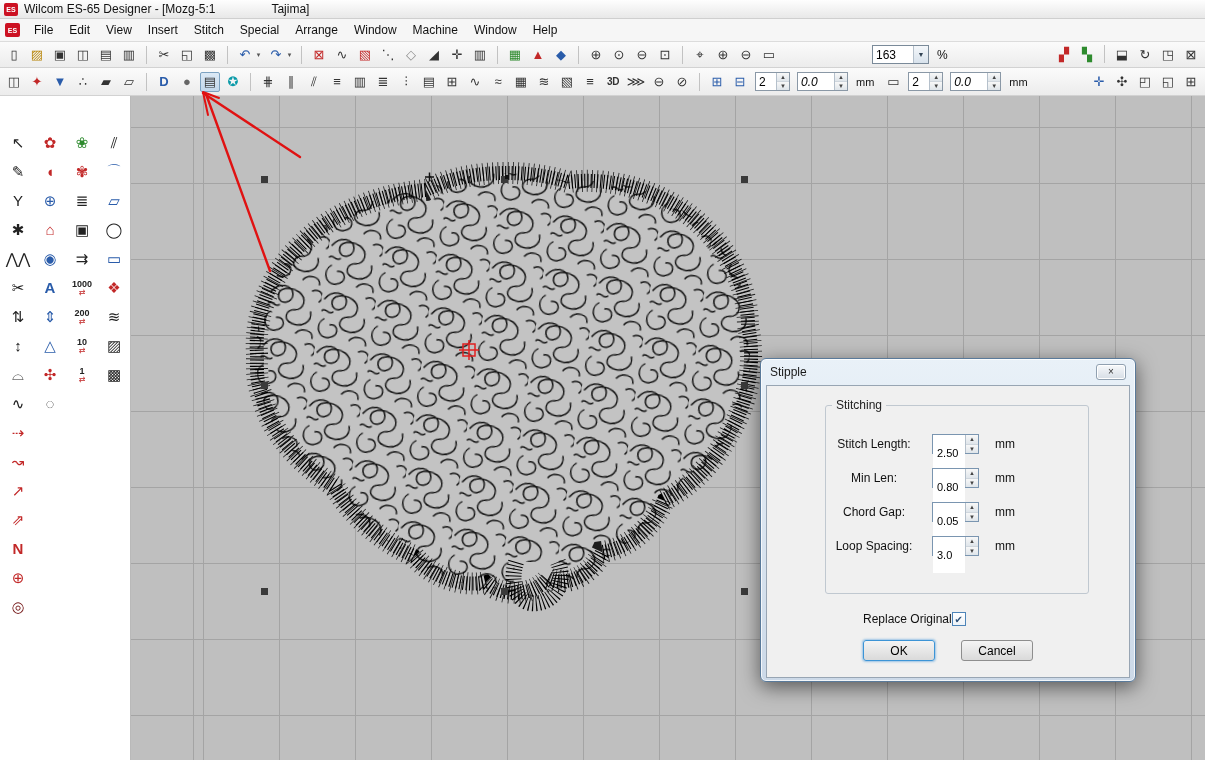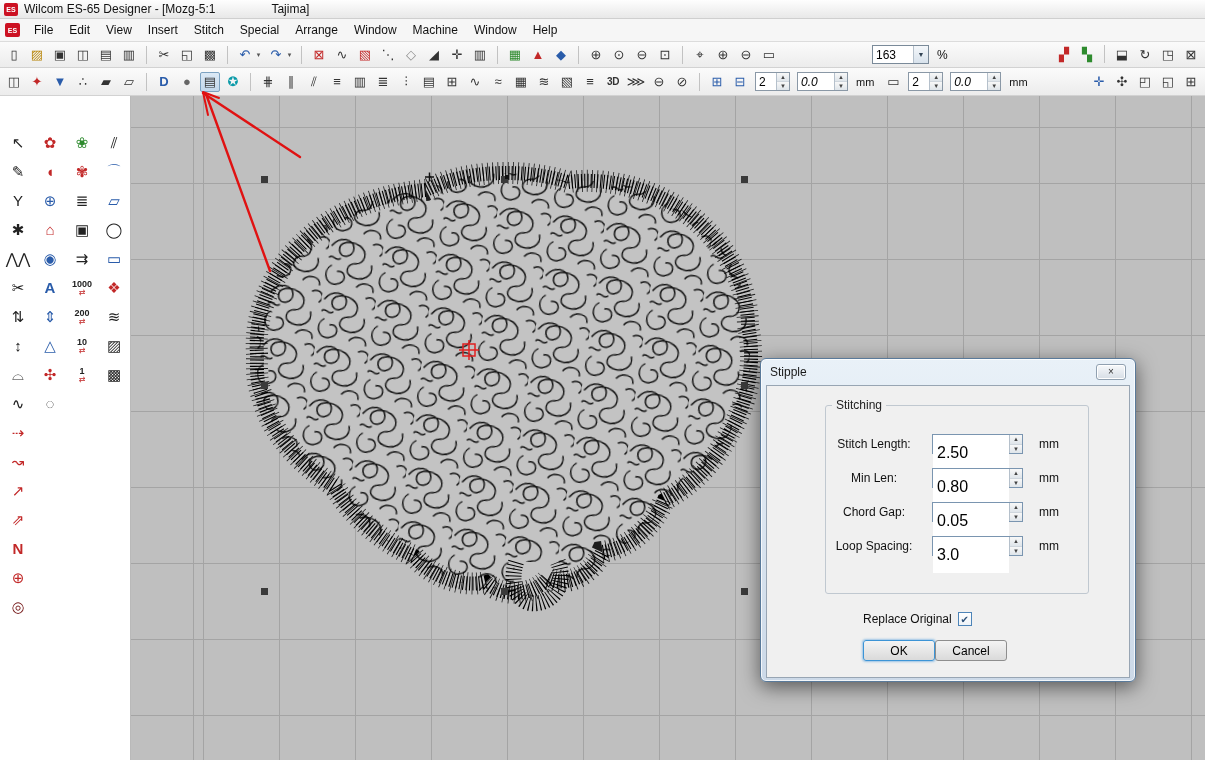--- a/index.html
+++ b/index.html
@@ -79,26 +79,26 @@
   .dlg-title-text { flex:1; }
   .dlg-close { width:30px; height:16px; border:1px solid #90a0b0; border-radius:3px; text-align:center;
                line-height:14px; font-size:10px; color:#333; cursor:default;
                background:linear-gradient(#f7f9fb,#d6dde5); box-shadow:inset 0 0 0 1px #fff; }
   .dlg-body { background:#f0f0f0; border:1px solid #98a5b3; height:293px; position:relative; }
   .group { border:1px solid #c0c8d0; border-radius:3px; margin:12px 40px 0 58px; height:196px; padding-top:8px; }
   .group legend { font-size:12px; padding:0 4px; margin-left:6px; color:#222; }
   .drow { display:flex; align-items:center; margin:14px 8px 14px 0; }
   .dlabel { width:96px; text-align:center; margin-right:10px; font-size:12px; }
   .dinput-wrap { display:inline-flex; border:1px solid #7a95b0; background:#fff; height:20px; }
-  .dinput { width:76px; border:none; outline:none; font-size:16px; padding:18px 4px; }
+  .dinput { width:32px; border:none; outline:none; font-size:11px; padding:18px 4px; }
   .dunit { margin-left:16px; font-size:12px; }
-  .replace-row { display:flex; align-items:center; gap:6px; margin:18px 0 0 96px; font-size:12px; }
+  .replace-row { display:flex; align-items:center; margin:18px 0 0 96px; font-size:12px; }
   .cbx { width:14px; height:14px; border:1px solid #4d84b8; background:linear-gradient(#fff,#eef3f8);
          display:inline-grid; place-items:center; font-size:10px; color:#2b4f77; cursor:default; }
-  .btn-row { display:flex; margin:14px 0 0 96px; }
+  .btn-row { display:flex; gap:26px; margin:14px 0 0 96px; }
   .btn { width:72px; height:21px; font-size:12px; border:1px solid #8e8e8e; border-radius:3px;
          background:linear-gradient(#f4f4f4,#dadada); cursor:default; font-family:inherit; }
   .btn.ok { border-color:#3c94d6; box-shadow:0 0 2px 1px rgba(88,160,220,.55); }
 </style>
 </head>
 <body>
 
 <div class="app">
 
   <div class="titlebar">

